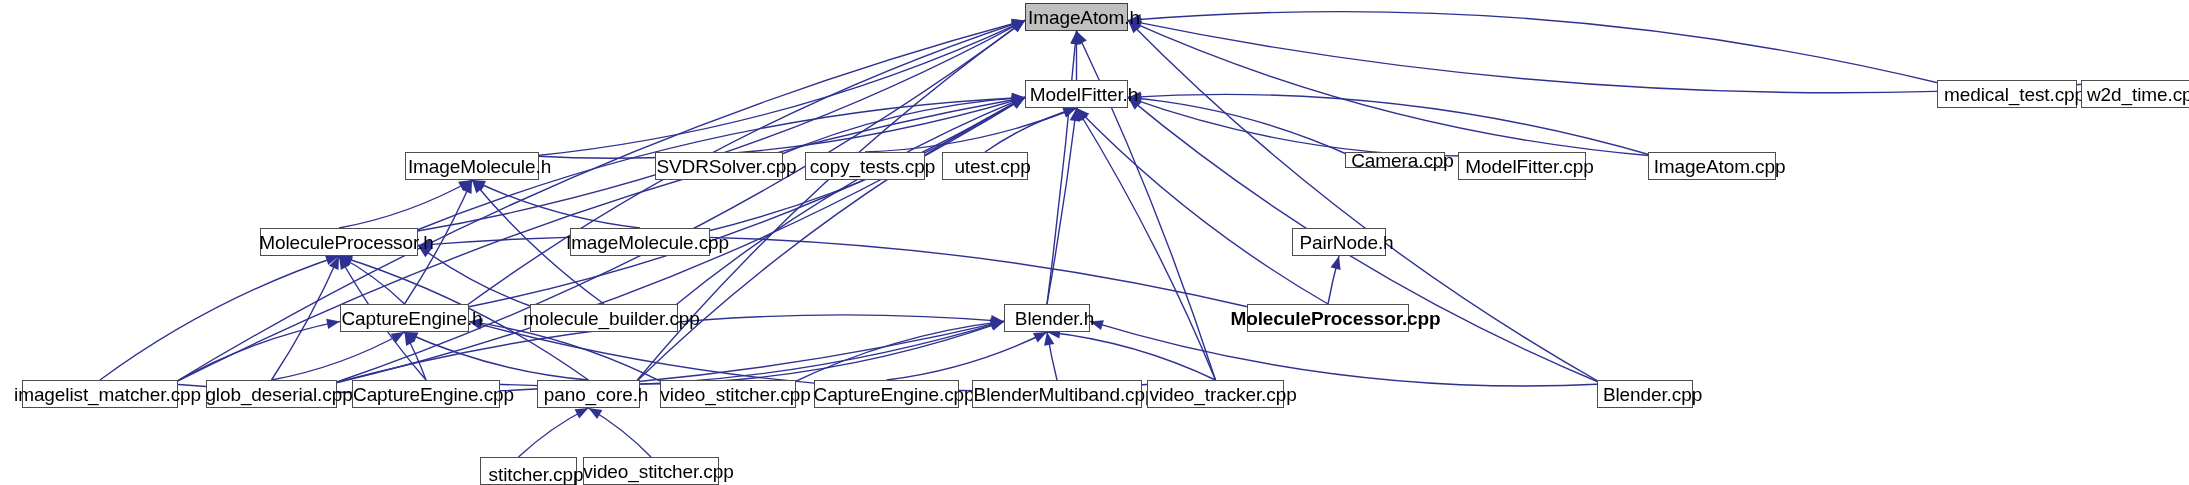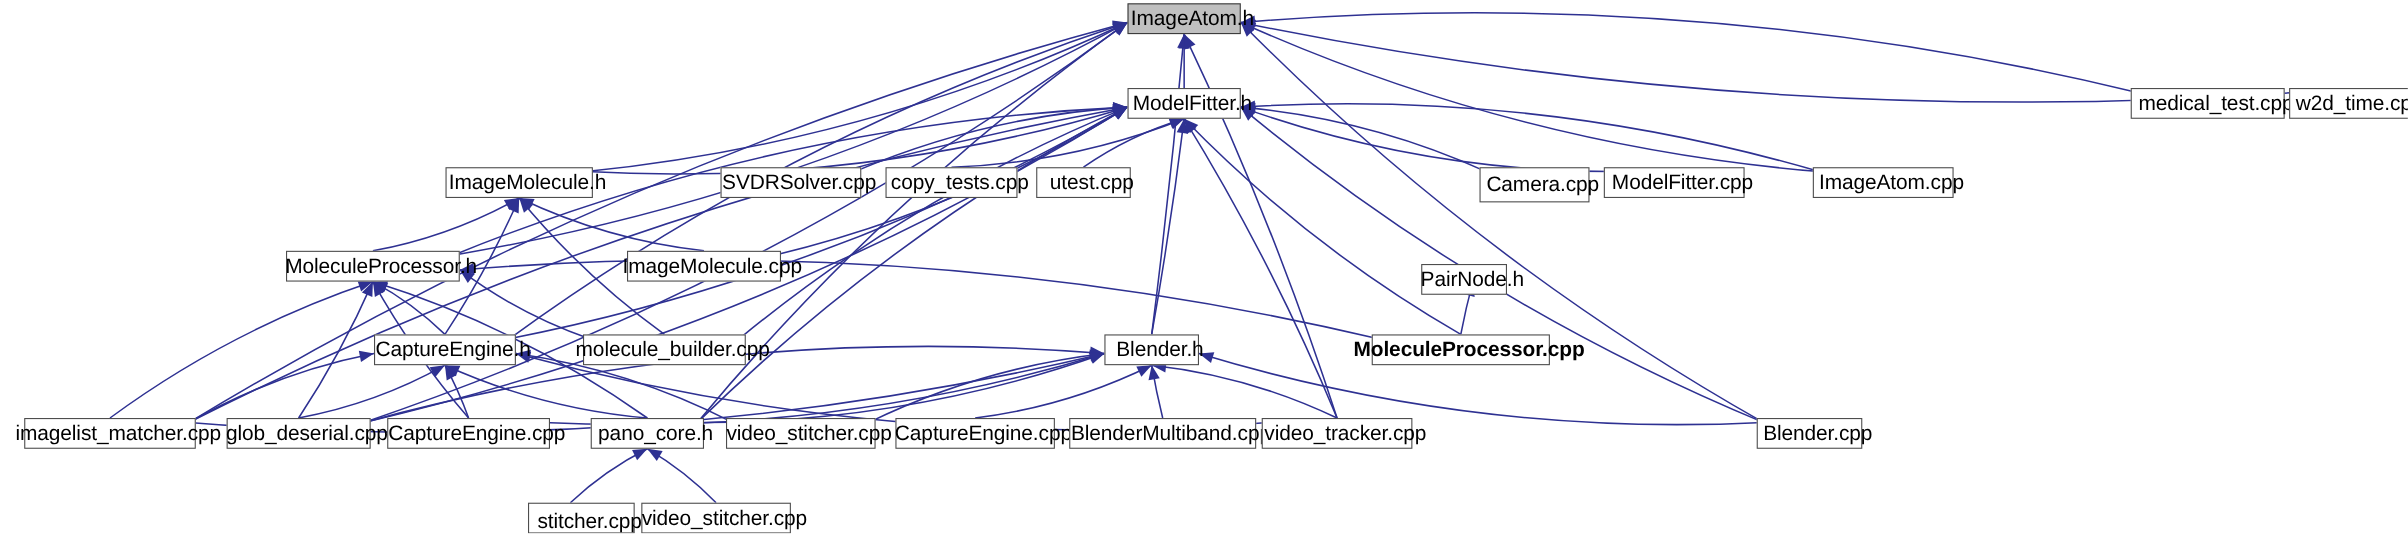--- a/index.html
+++ b/index.html
@@ -322,36 +322,36 @@
       </div>
       <div class="node" style="left: 655px; top: 152px; width: 128px; height: 28px;">
         <span class="node-label">SVDRSolver.cpp</span>
       </div>
       <div class="node" style="left: 805px; top: 152px; width: 120px; height: 28px;">
         <span class="node-label">copy_tests.cpp</span>
       </div>
       <div class="node" style="left: 942px; top: 152px; width: 86px; height: 28px;">
         <span class="node-label">utest.cpp</span>
       </div>
-      <div class="node" style="left: 1345px; top: 152px; width: 100px; height: 32px;">
+      <div class="node" style="left: 1345px; top: 152px; width: 100px; height: 16px;">
         <span class="node-label">Camera.cpp</span>
       </div>
       <div class="node" style="left: 1458px; top: 152px; width: 128px; height: 28px;">
         <span class="node-label">ModelFitter.cpp</span>
       </div>
       <div class="node" style="left: 1648px; top: 152px; width: 128px; height: 28px;">
         <span class="node-label">ImageAtom.cpp</span>
       </div>
       <div class="node" style="left: 260px; top: 228px; width: 158px; height: 28px;">
         <span class="node-label">MoleculeProcessor.h</span>
       </div>
       <div class="node" style="left: 570px; top: 228px; width: 140px; height: 28px;">
         <span class="node-label">ImageMolecule.cpp</span>
       </div>
-      <div class="node" style="left: 1292px; top: 240px; width: 78px; height: 28px;">
+      <div class="node" style="left: 1292px; top: 228px; width: 94px; height: 28px;">
         <span class="node-label">PairNode.h</span>
       </div>
       <div class="node" style="left: 340px; top: 304px; width: 129px; height: 28px;">
         <span class="node-label">CaptureEngine.h</span>
       </div>
       <div class="node" style="left: 530px; top: 304px; width: 148px; height: 28px;">
         <span class="node-label">molecule_builder.cpp</span>
       </div>
       <div class="node" style="left: 1004px; top: 304px; width: 86px; height: 28px;">
         <span class="node-label">Blender.h</span>

